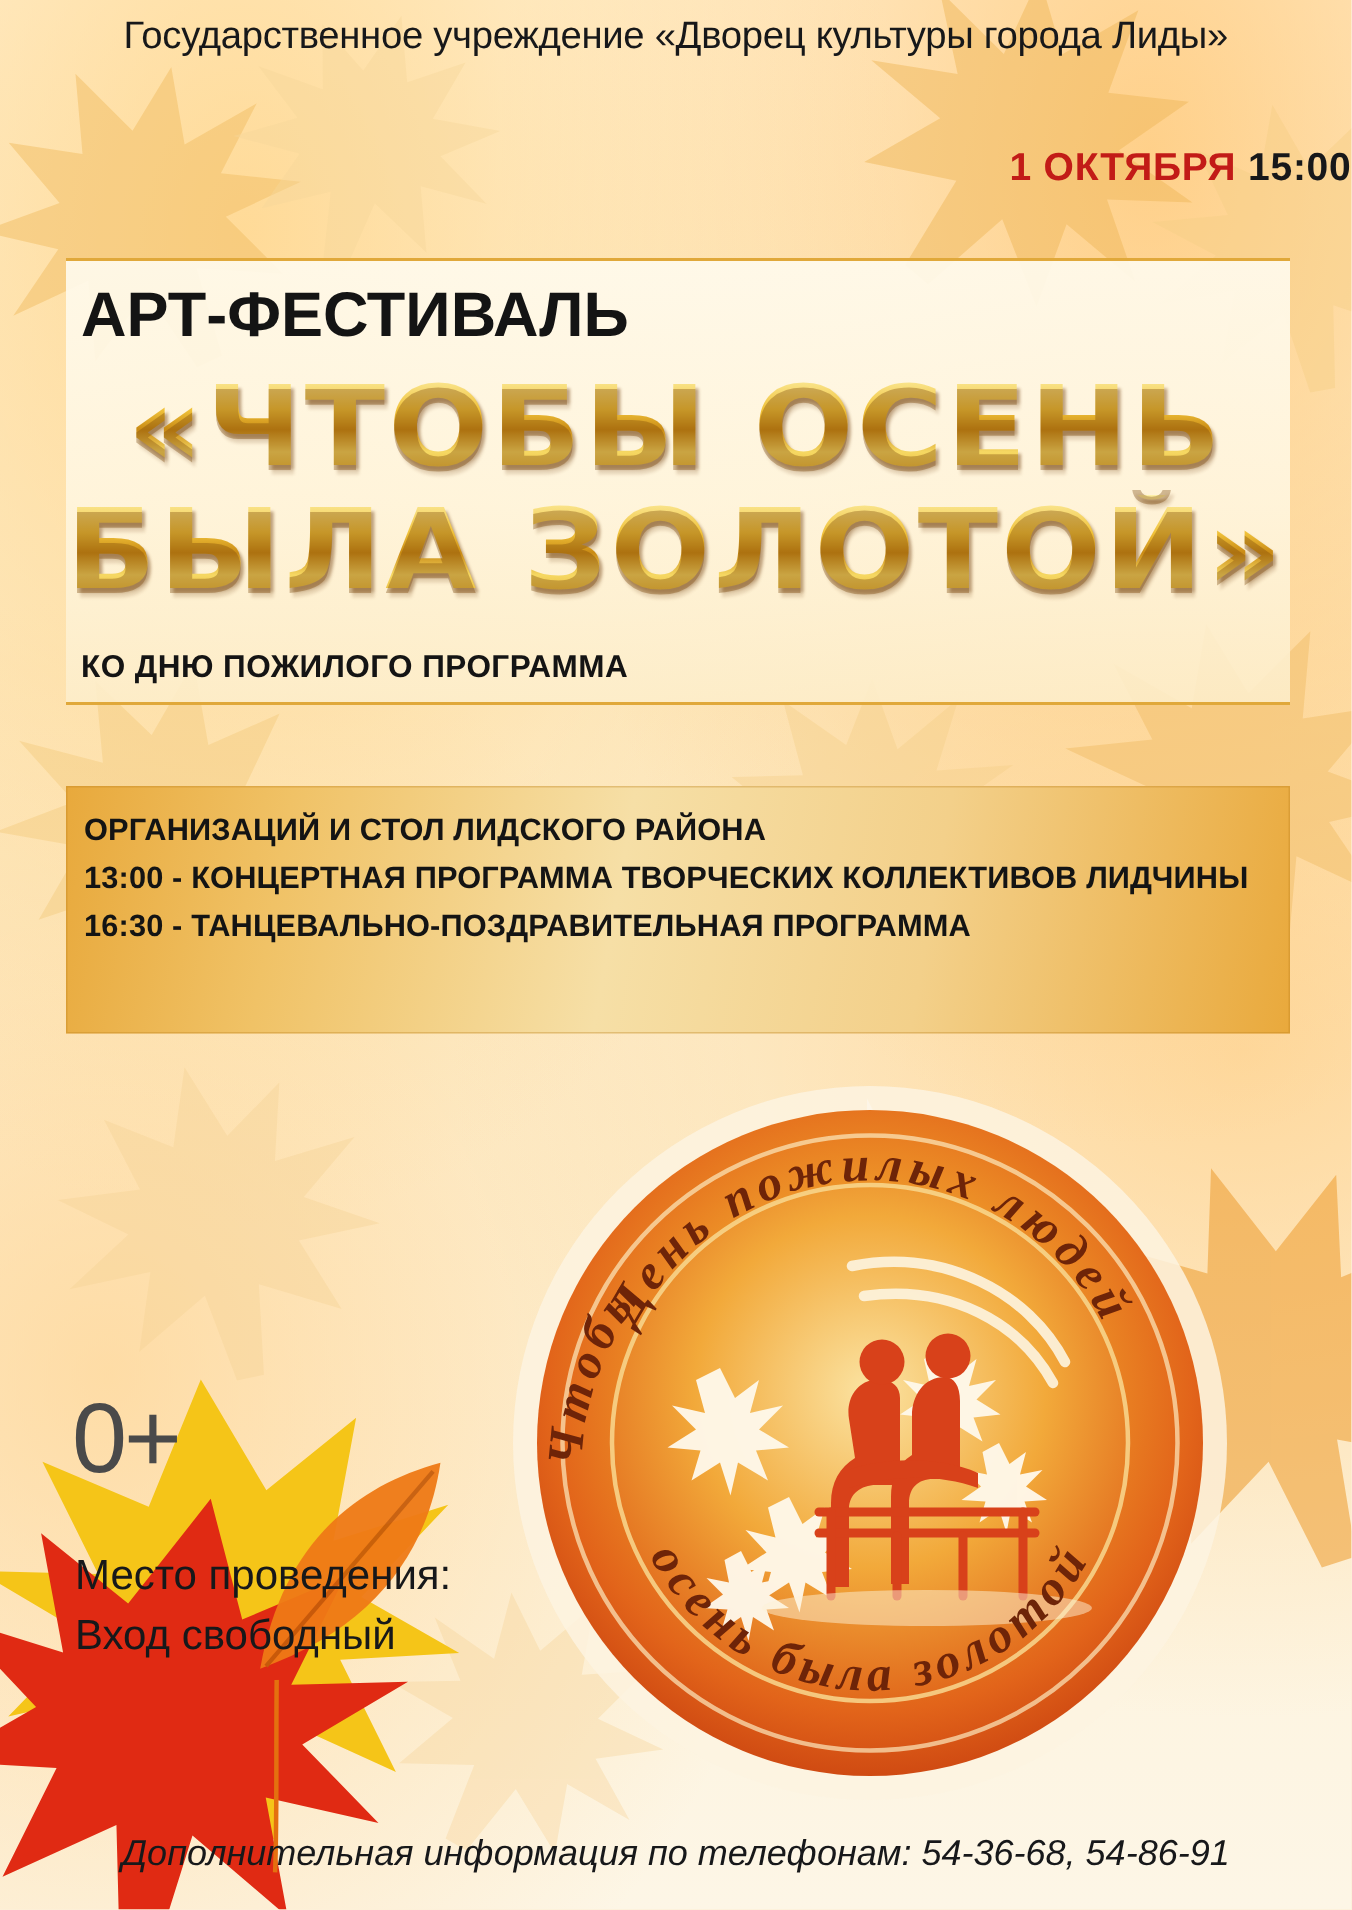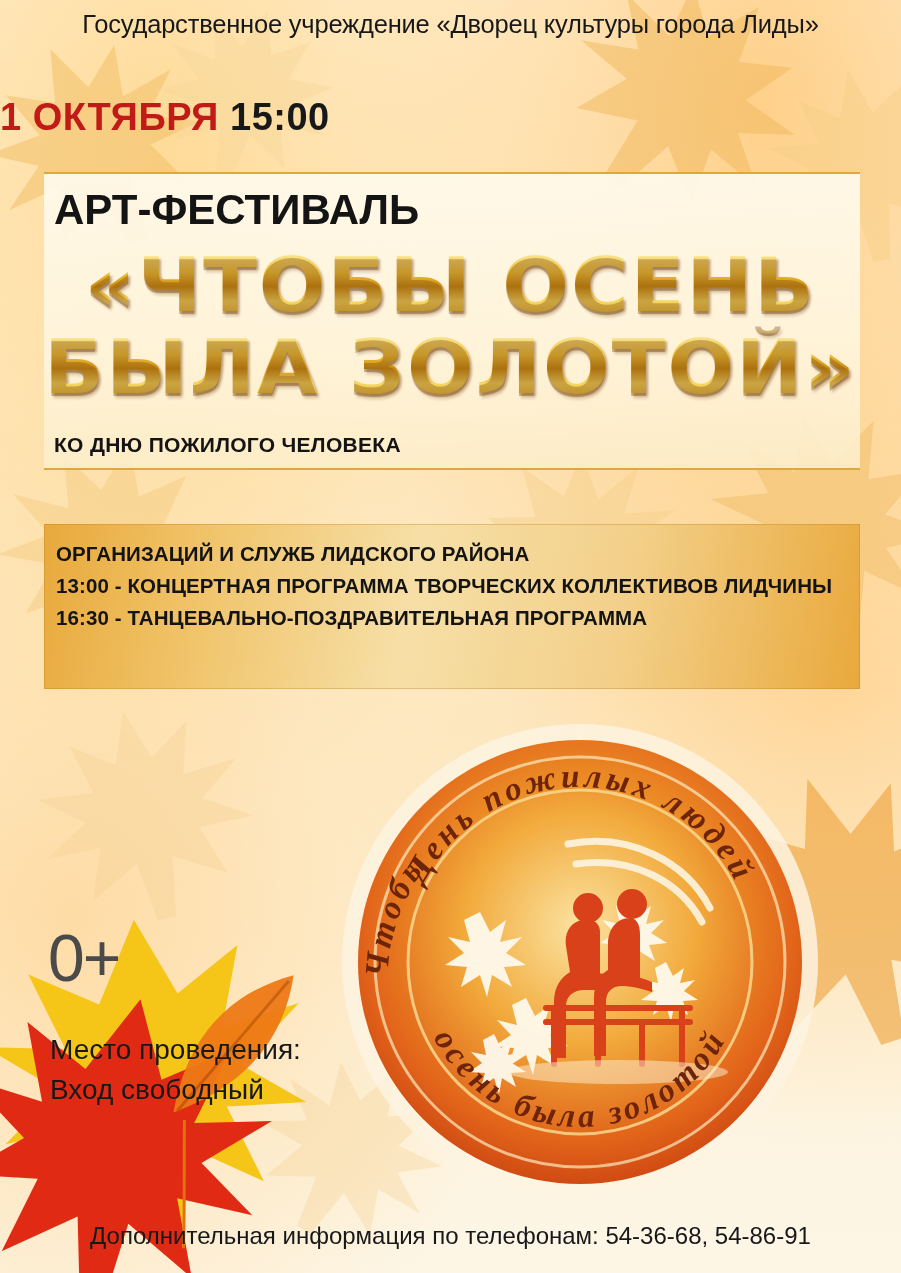--- a/index.html
+++ b/index.html
@@ -52,22 +52,22 @@
     letter-spacing: -0.2px;
     z-index: 5;
     white-space: nowrap;
   }
 
   .date-line {
     position: absolute;
     top: 96px;
     left: 0;
     width: 901px;
-    text-align: left;
-    font-size: 38px;
+    text-align: right;
+    font-size: 26px;
     font-weight: bold;
     color: #c21b17;
     letter-spacing: 0.5px;
     z-index: 5;
   }
   .date-line .time { color: #17181a; }
 
   
   .title-panel {
     position: absolute;
@@ -189,20 +189,21 @@
   .footer {
     position: absolute;
     left: 0;
     top: 1222px;
     width: 901px;
     text-align: center;
     font-size: 24px;
     color: #17181a;
     z-index: 7;
     white-space: nowrap;
+    font-style: italic;
   }
 </style>
 </head>
 <body>
 
 <div class="poster">
 
   <div class="leaves">
     <div class="leaf" style="left:-20px; top:30px; transform:rotate(-25deg);">
       <svg width="230" height="230" viewBox="0 0 100 100">
@@ -282,25 +283,25 @@
 
   <div class="date-line">
     <span>1 ОКТЯБРЯ</span>
     <span class="time">15:00</span>
   </div>
 
   <div class="title-panel"></div>
   <div class="fest-label">АРТ-ФЕСТИВАЛЬ</div>
   <div class="gold-title line1">«ЧТОБЫ ОСЕНЬ</div>
   <div class="gold-title line2">БЫЛА ЗОЛОТОЙ»</div>
-  <div class="subtitle">КО ДНЮ ПОЖИЛОГО ЧЕЛОВЕКА</div>
+  <div class="subtitle">КО ДНЮ ПОЖИЛОГО ПРОГРАММА</div>
 
   <div class="programme"></div>
   <div class="programme-list">
-    <div>ОРГАНИЗАЦИЙ И СЛУЖБ ЛИДСКОГО РАЙОНА</div>
+    <div>ОРГАНИЗАЦИЙ И СТОЛ ЛИДСКОГО РАЙОНА</div>
     <div>13:00 - КОНЦЕРТНАЯ ПРОГРАММА  ТВОРЧЕСКИХ КОЛЛЕКТИВОВ ЛИДЧИНЫ</div>
     <div>16:30 - ТАНЦЕВАЛЬНО-ПОЗДРАВИТЕЛЬНАЯ ПРОГРАММА</div>
   </div>
 
   <div class="emblem">
     <svg width="540" height="500" viewBox="0 0 540 500">
       <defs>
         <radialGradient id="discGrad" cx="50%" cy="42%" r="62%">
           <stop offset="0%" stop-color="#f7c463"></stop>
           <stop offset="45%" stop-color="#ef9a2a"></stop>

